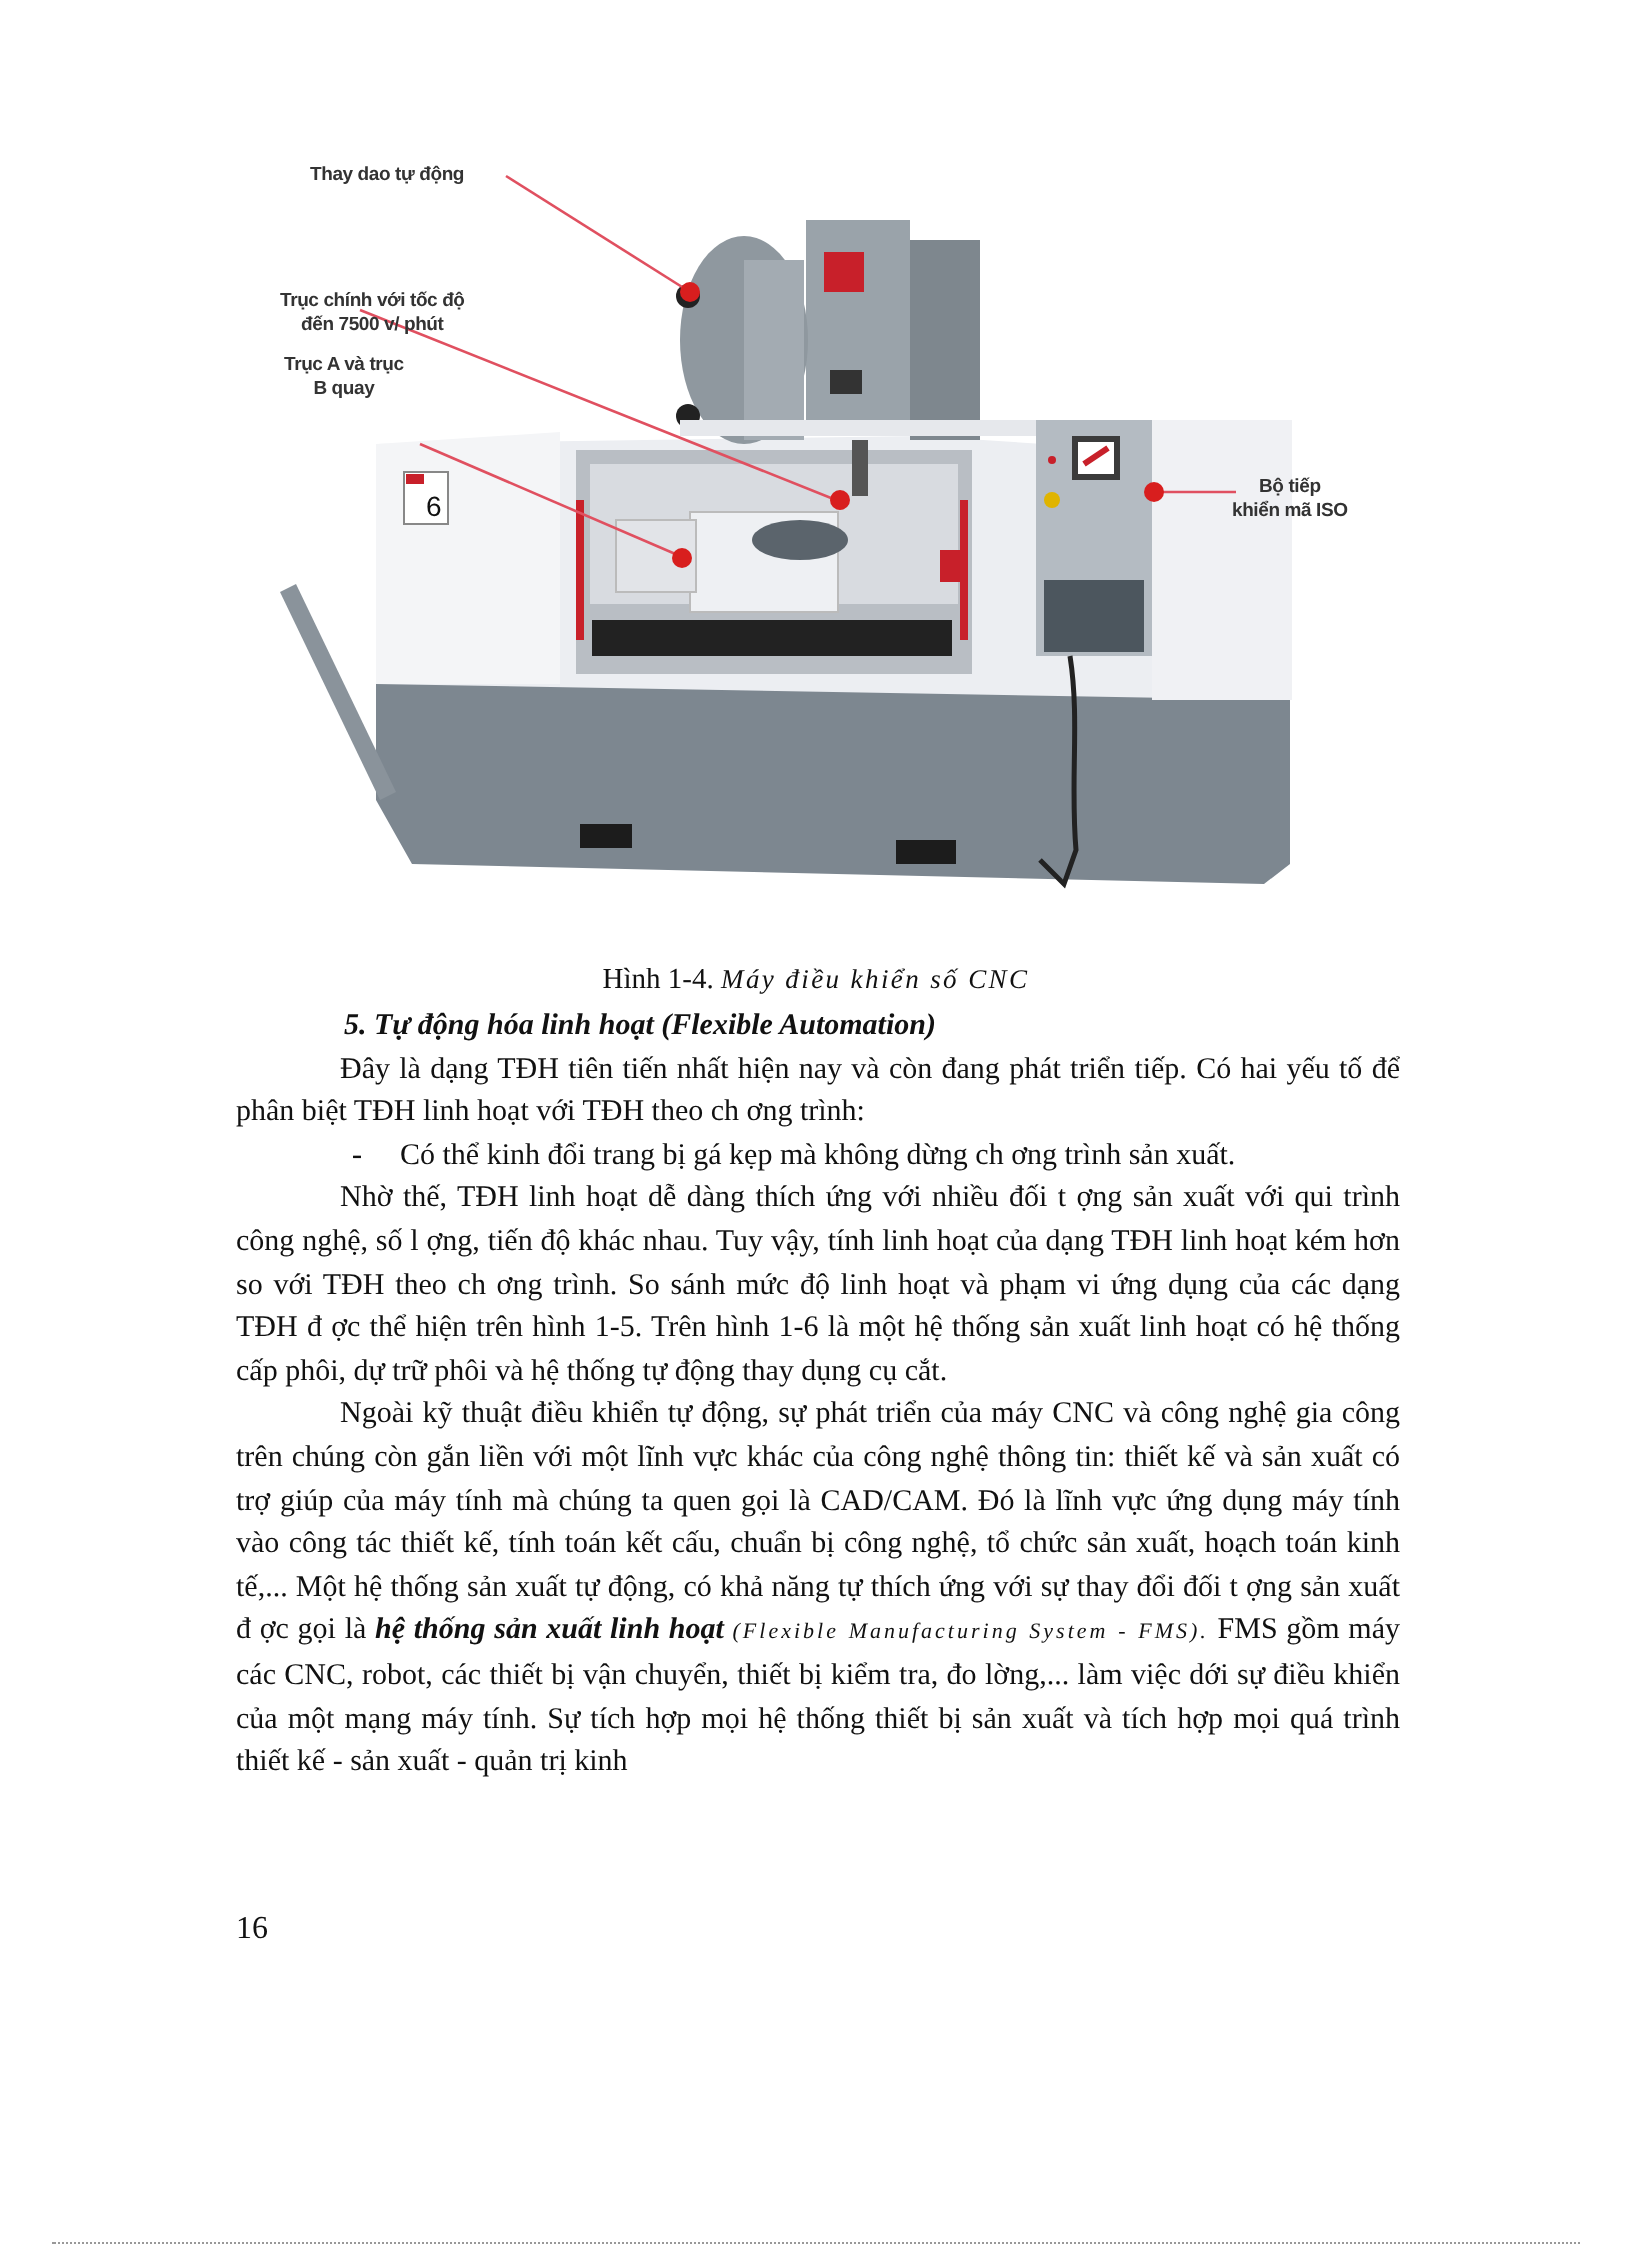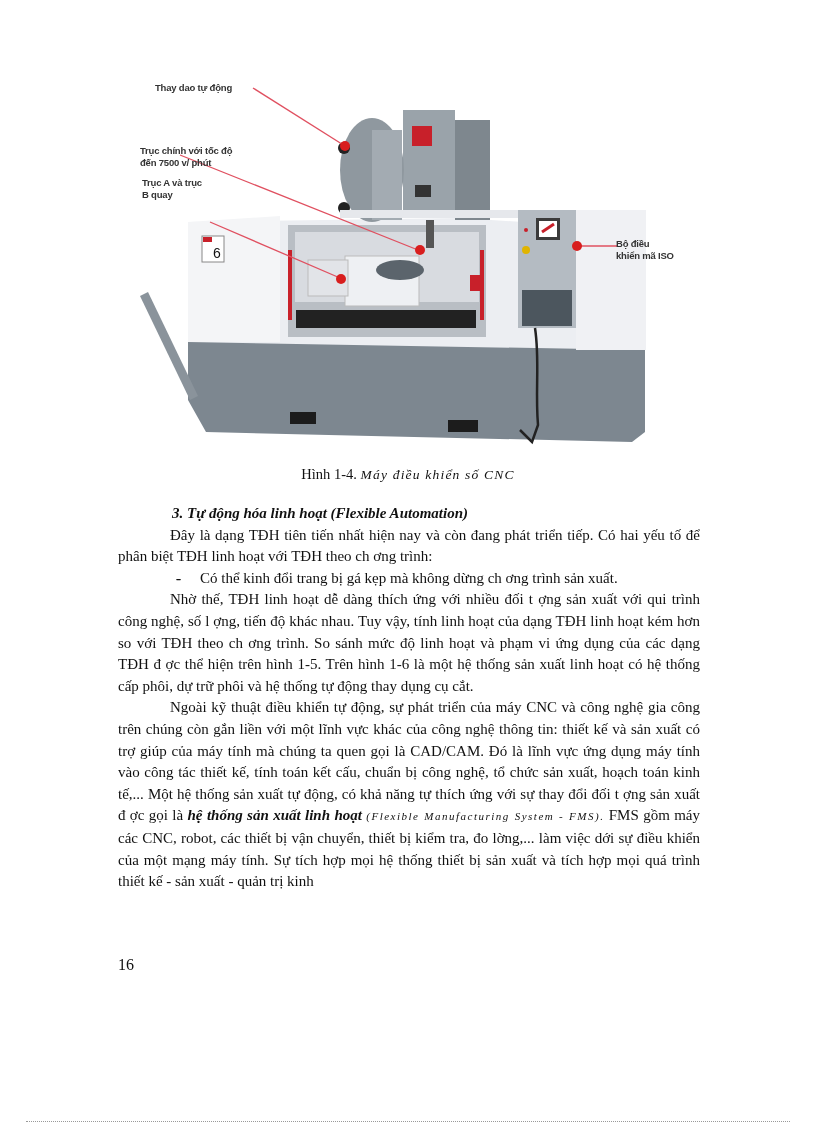--- a/index.html
+++ b/index.html
@@ -1,21 +1,21 @@
 <!DOCTYPE html>
 <html><head>
 <meta charset="utf-8">
 <style>
   html, body { margin:0; padding:0; background:#fff; }
   body { width:816px; height:1123px; position:relative; overflow:hidden;
          font-family:"Liberation Serif","DejaVu Serif",serif; color:#111; }
   .figure { position:absolute; left:140px; top:60px; width:560px; height:400px; }
   .callout { position:absolute; font-family:"Liberation Sans","DejaVu Sans",sans-serif;
-             font-size:9.5px; font-weight:bold; color:#333; line-height:12px; letter-spacing:-0.2px; }
-  .caption { position:absolute; top:466px; left:0; width:816px; text-align:center; font-size:14.5px; }
+             font-size:9.5px; font-weight:bold; color:#333; line-height:12px; letter-spacing:-0.2px;text-align:center; }
+  .caption { position:absolute; top:482px; left:0; width:816px; text-align:center; font-size:14.5px; }
   .caption i { font-style:italic; letter-spacing:1.2px; font-size:13.5px; }
   .text { position:absolute; left:118px; width:582px; top:503px; font-size:15px; line-height:21.6px; }
   .text p { margin:0; text-align:justify; }
   .indent { text-indent:52px; }
   .heading { font-weight:bold; font-style:italic; padding-left:54px; }
   .bullet { position:relative; padding-left:82px; }
   .bullet .dash { position:absolute; left:58px; top:0; }
   .bi { font-weight:bold; font-style:italic; }
   .sp { letter-spacing:1.5px; font-style:italic; font-size:11px; }
   .pagenum { position:absolute; left:118px; top:956px; font-size:16px; }
@@ -94,32 +94,32 @@
   <div class="callout" style="left:15px;top:22px;">Thay dao tự động</div>
   <div class="callout" style="left:0px;top:85px;">
     <div>Trục chính với tốc độ</div>
     <div>đến 7500 v/ phút</div>
   </div>
   <div class="callout" style="left:2px;top:117px;">
     <div>Trục A và trục</div>
     <div>B quay</div>
   </div>
   <div class="callout" style="left:476px;top:178px;">
-    <div>Bộ điều</div>
+    <div>Bộ tiếp</div>
     <div>khiển mã ISO</div>
   </div>
 </div>
 
 <div class="caption">
   <span>Hình 1-4.</span>
   <i>Máy điều khiển số CNC</i>
 </div>
 
 <div class="text">
-  <p class="heading">3. Tự động hóa linh hoạt (Flexible Automation)</p>
+  <p class="heading">5. Tự động hóa linh hoạt (Flexible Automation)</p>
   <p class="indent">Đây là dạng TĐH tiên tiến nhất hiện nay và còn đang phát triển tiếp. Có hai yếu tố để phân biệt TĐH linh hoạt với TĐH theo ch     ơng trình:</p>
   <p class="bullet">
     <span class="dash">-</span>
   </p>
   <p class="bullet">
     <span class="dash">-</span>
     <span>Có thể kinh đổi trang bị gá kẹp mà không dừng ch   ơng   trình sản xuất.</span>
   </p>
   <p class="indent">Nhờ thế, TĐH linh hoạt dễ dàng thích ứng với nhiều đối t   ợng   sản xuất với qui trình công nghệ, số l   ợng,   tiến độ khác nhau. Tuy vậy, tính linh hoạt của dạng TĐH linh hoạt kém hơn so với TĐH theo ch   ơng   trình. So sánh mức độ linh hoạt và phạm vi ứng dụng của các dạng TĐH đ ợc   thể hiện trên hình 1-5. Trên hình 1-6 là   một hệ thống sản xuất linh hoạt có hệ thống cấp phôi, dự trữ phôi và hệ thống tự động thay dụng cụ cắt.</p>
   <p class="indent"><span>Ngoài kỹ thuật điều khiển tự động, sự phát triển của máy CNC và công nghệ gia công trên chúng còn gắn liền với một lĩnh vực khác của công nghệ thông tin: thiết kế và sản xuất có trợ giúp của máy tính mà chúng ta quen gọi là CAD/CAM. Đó là lĩnh vực ứng dụng máy tính vào công tác thiết kế, tính toán kết cấu, chuẩn bị công nghệ, tổ chức sản xuất, hoạch toán kinh tế,... Một hệ thống sản xuất tự động, có khả năng tự thích ứng với sự thay đổi đối t ợng   sản xuất đ ợc   gọi là </span><span class="bi">hệ thống sản xuất linh hoạt</span> <span class="sp">(Flexible Manufacturing System - FMS).</span><span> FMS gồm máy các CNC, robot, các thiết bị vận chuyển, thiết bị kiểm tra, đo lờng,...   làm việc dới   sự điều khiển của một mạng máy tính. Sự tích hợp mọi hệ thống thiết bị sản xuất và tích hợp mọi quá trình thiết kế - sản xuất - quản trị kinh</span></p>

